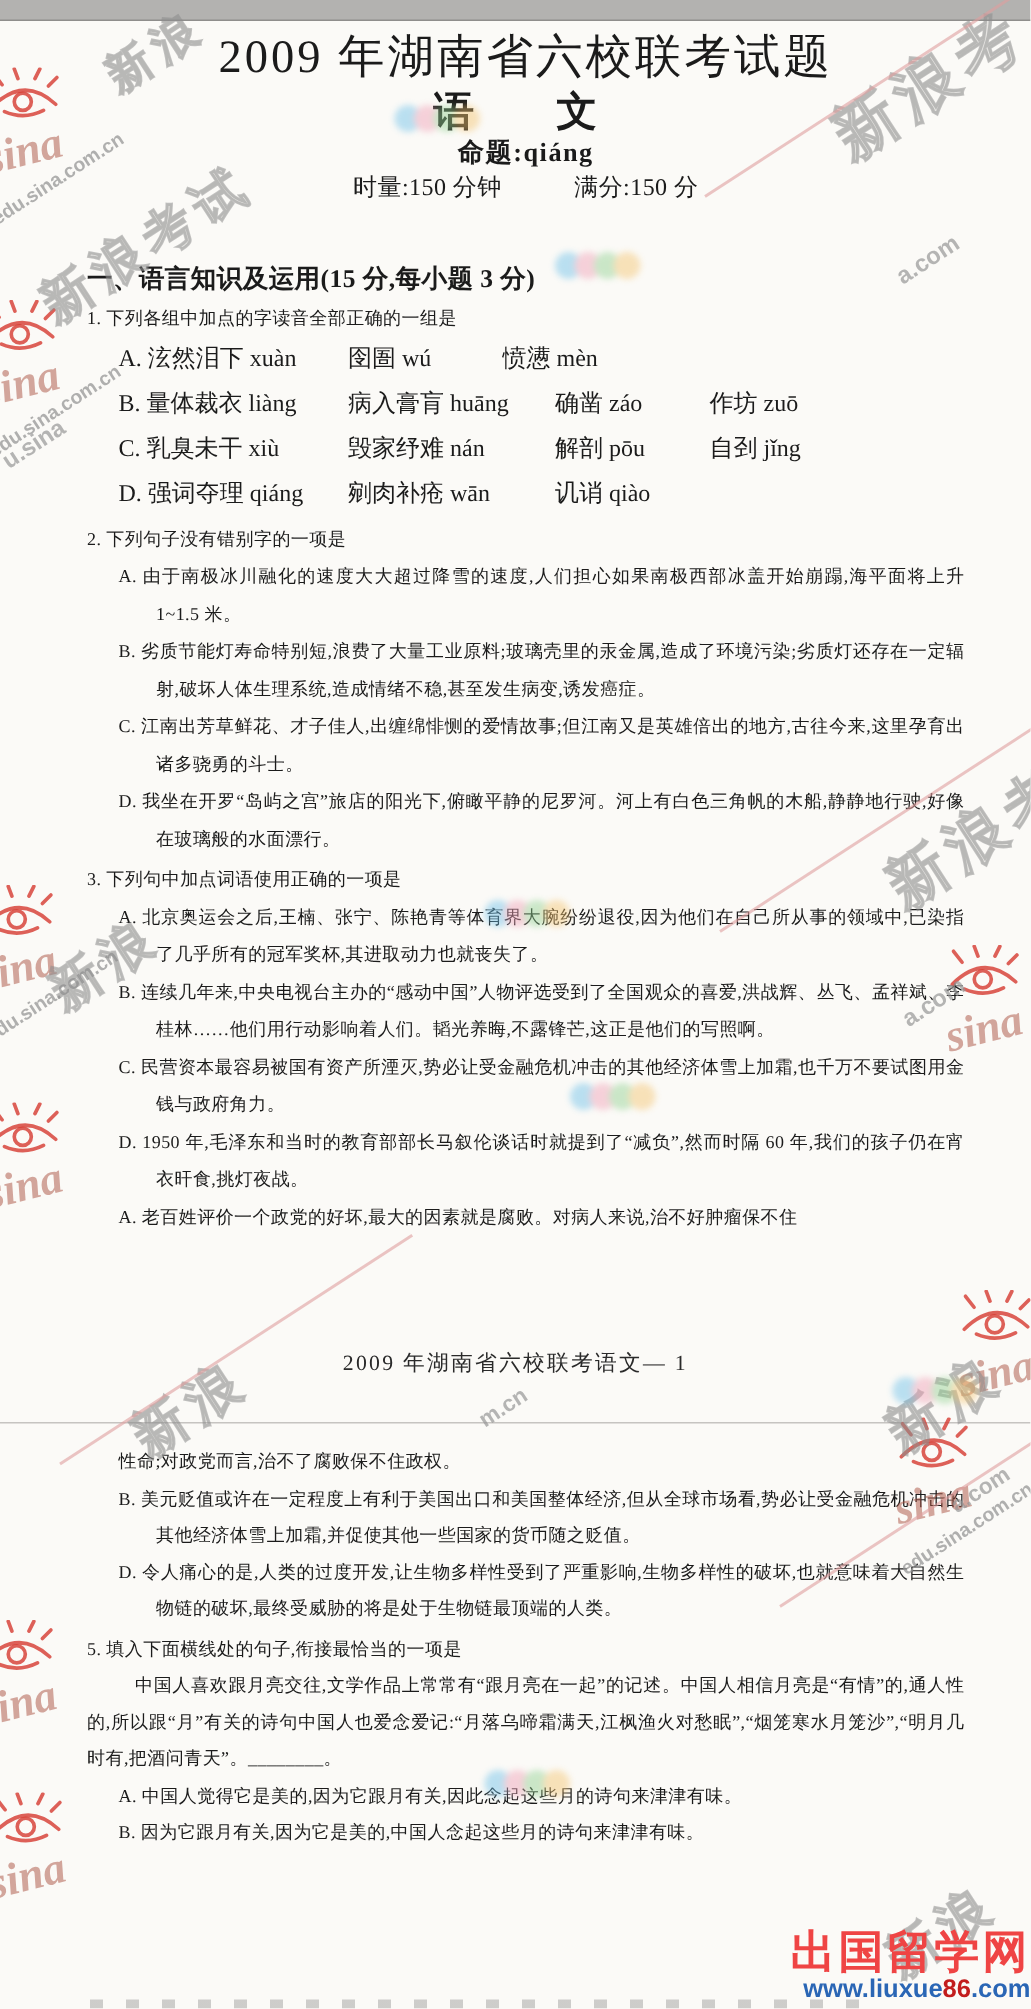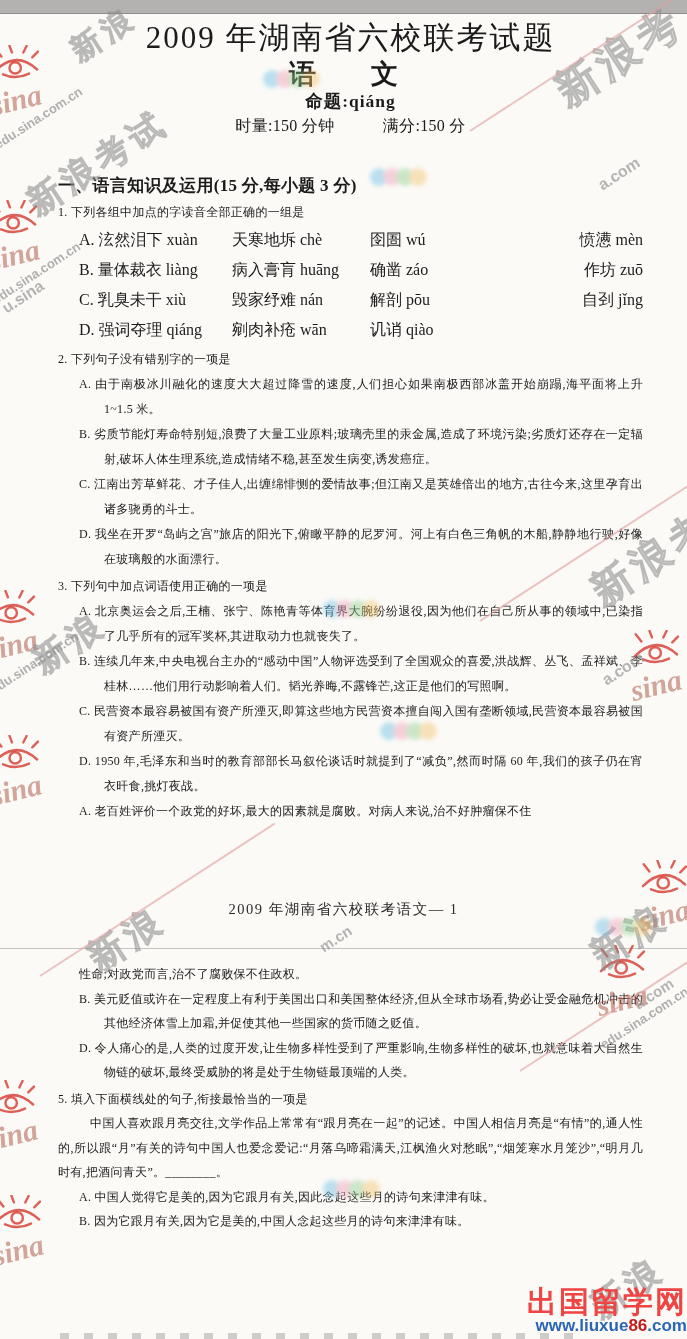--- a/index.html
+++ b/index.html
@@ -22,21 +22,21 @@
   .proposer{margin-top:1px;text-align:center;font-size:17.5px;line-height:21px;font-weight:bold;letter-spacing:1px;}
   .timeline{margin-top:4px;text-align:center;font-size:16px;line-height:20px;}
   .timeline span{margin:0 22px;}
   .section-heading{margin-top:37px;font-weight:bold;font-size:17px;}
   .stem{margin-top:2px;}
   .opt{margin-left:21px;padding-left:25px;text-indent:-25px;}
   .q1row{display:flex;margin-left:21px;line-height:30px;font-size:16px;}
   .q1row .c0{width:153px;}
   .q1row .c1{width:138px;}
   .q1row .c2{width:103px;}
-  .q1row .c3{flex:1;text-align:right;}
+  .q1row .c3{flex:1;}
   .intro{text-indent:32px;}
   .pg1-footer{position:absolute;bottom:26px;left:0;width:100%;text-align:center;font-size:14.5px;letter-spacing:1.5px;color:#2a2a2a;}
   .page-divider{position:absolute;top:948px;left:0;width:100%;border-top:1px solid #a9a8a5;opacity:.65;z-index:0;}
   .cut-strip{position:absolute;bottom:0;left:60px;width:520px;height:6px;opacity:.45;z-index:1;
     background:repeating-linear-gradient(90deg,rgba(50,50,50,.5) 0 9px,transparent 9px 24px);}
   
   .wm{position:absolute;z-index:2;pointer-events:none;}
   .stamp{width:70px;}
   .eye-svg{width:52px;height:36px;color:rgba(214,58,47,.8);}
   .sina-script{font-family:"Liberation Serif",serif;font-style:italic;font-weight:bold;font-size:30px;
@@ -87,21 +87,20 @@
     <p class="timeline">
       <span>时量:150 分钟</span>
       <span>满分:150 分</span>
     </p>
 
     <p class="section-heading">一、语言知识及运用(15 分,每小题 3 分)</p>
 
     <p class="stem">1. 下列各组中加点的字读音全部正确的一组是</p>
     <div class="q1row">
       <span class="c0">A. 泫然泪下 xuàn</span>
-      <span class="c1">天寒地坼 chè</span>
       <span class="c2">囹圄 wú</span>
       <span class="c3">愤懑 mèn</span>
     </div>
     <div class="q1row">
       <span class="c0">B. 量体裁衣 liàng</span>
       <span class="c1">病入膏肓 huāng</span>
       <span class="c2">确凿 záo</span>
       <span class="c3">作坊 zuō</span>
     </div>
     <div class="q1row">
@@ -118,21 +117,21 @@
 
     <p class="stem">2. 下列句子没有错别字的一项是</p>
     <p class="opt">A. 由于南极冰川融化的速度大大超过降雪的速度,人们担心如果南极西部冰盖开始崩蹋,海平面将上升 1~1.5 米。</p>
     <p class="opt">B. 劣质节能灯寿命特别短,浪费了大量工业原料;玻璃壳里的汞金属,造成了环境污染;劣质灯还存在一定辐射,破坏人体生理系统,造成情绪不稳,甚至发生病变,诱发癌症。</p>
     <p class="opt">C. 江南出芳草鲜花、才子佳人,出缠绵悱恻的爱情故事;但江南又是英雄倍出的地方,古往今来,这里孕育出诸多骁勇的斗士。</p>
     <p class="opt">D. 我坐在开罗“岛屿之宫”旅店的阳光下,俯瞰平静的尼罗河。河上有白色三角帆的木船,静静地行驶,好像在玻璃般的水面漂行。</p>
 
     <p class="stem">3. 下列句中加点词语使用正确的一项是</p>
     <p class="opt">A. 北京奥运会之后,王楠、张宁、陈艳青等体育界大腕纷纷退役,因为他们在自己所从事的领域中,已染指了几乎所有的冠军奖杯,其进取动力也就丧失了。</p>
     <p class="opt">B. 连续几年来,中央电视台主办的“感动中国”人物评选受到了全国观众的喜爱,洪战辉、丛飞、孟祥斌、李桂林……他们用行动影响着人们。韬光养晦,不露锋芒,这正是他们的写照啊。</p>
-    <p class="opt">C. 民营资本最容易被国有资产所湮灭,即算这些地方民营资本擅自闯入国有垄断领域,民营资本最容易被国有资产所湮灭。</p>
+    <p class="opt">C. 民营资本最容易被国有资产所湮灭,势必让受金融危机冲击的其他经济体雪上加霜,也千万不要试图用金钱与政府角力。</p>
     <p class="opt">D. 1950 年,毛泽东和当时的教育部部长马叙伦谈话时就提到了“减负”,然而时隔 60 年,我们的孩子仍在宵衣旰食,挑灯夜战。</p>
 
     <p class="opt">A. 老百姓评价一个政党的好坏,最大的因素就是腐败。对病人来说,治不好肿瘤保不住</p>
   </div>
   <p class="pg1-footer">2009 年湖南省六校联考语文— 1</p>
 </div>
 
 <div class="page page2">
   <div class="content" style="padding-top:13px;">
     <p style="margin-left:21px;">性命;对政党而言,治不了腐败保不住政权。</p>

